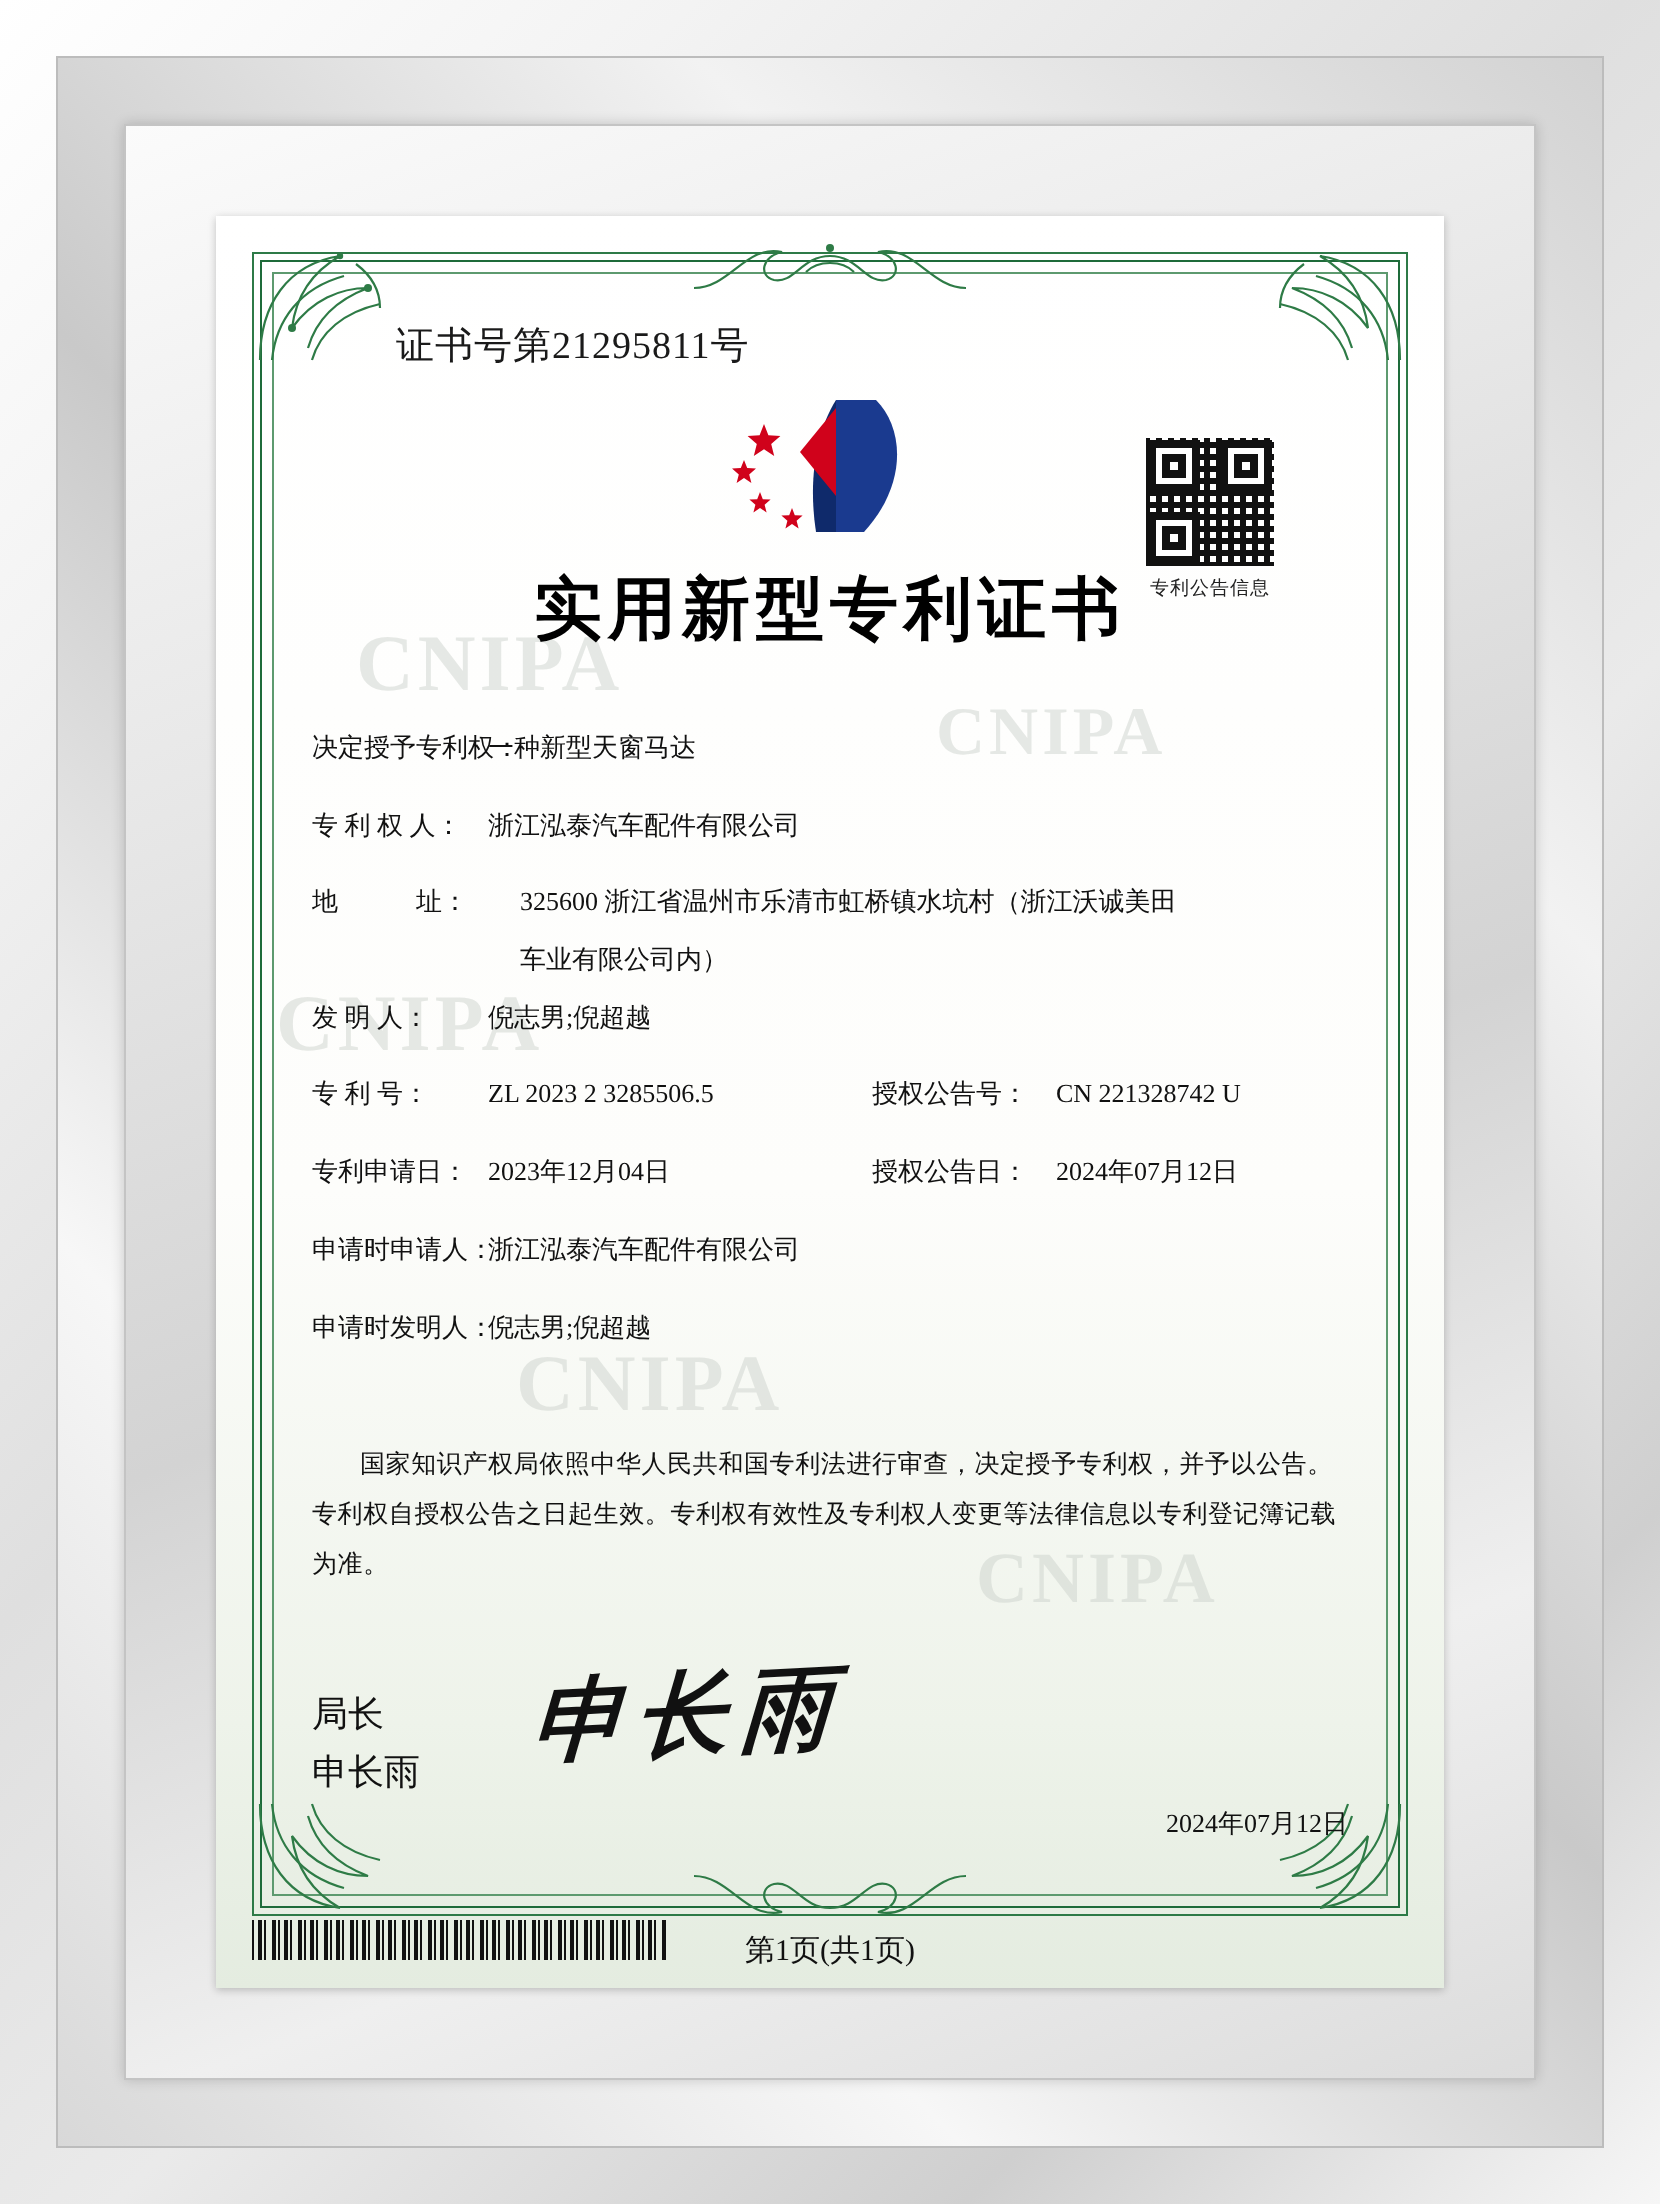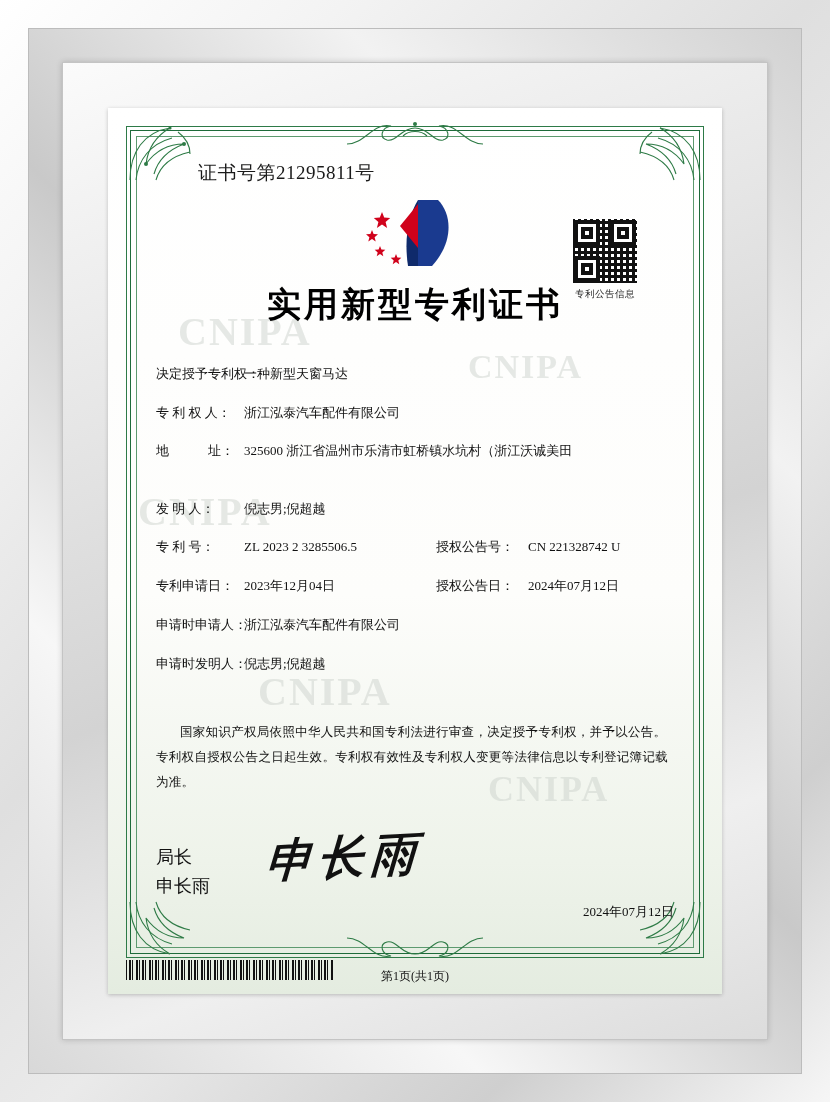--- a/index.html
+++ b/index.html
@@ -177,21 +177,21 @@
     margin-top: 34px;
     font-size: 13px;
     line-height: 1.9;
     color: #111;
   }
   .row {
     display: flex;
     align-items: flex-start;
     margin-bottom: 14px;
   }
-  .row.tight { margin-bottom: 4px; }
+  .row.tight { margin-bottom: 4px; gap: 16px; }
   .lbl {
     width: 88px;
     flex: 0 0 88px;
     color: #111;
     white-space: nowrap;
   }
   .val { flex: 1; }
   .two-col { display: flex; margin-bottom: 14px; }
   .col-a { width: 280px; display: flex; justify-content: space-between; }
   .col-b { flex: 1; display: flex; align-items: flex-end; }
@@ -232,21 +232,21 @@
     position: absolute;
     right: 0; top: 60px;
     font-size: 13px;
     color: #111;
   }
   .page-no {
     position: absolute;
     left: 0; right: 0;
     bottom: -62px;
     text-align: center;
-    font-size: 12px;
+    font-size: 15px;
     color: #111;
   }
 
   
   .barcode {
     position: absolute;
     left: 18px; bottom: 14px;
     width: 208px; height: 20px;
     background-image:
       repeating-linear-gradient(90deg,
@@ -379,20 +379,21 @@
         <div class="lbl">专 利 权 人：</div>
         <div class="val">浙江泓泰汽车配件有限公司</div>
       </div>
 
       <div class="row tight">
         <div class="lbl">地　　　址：</div>
         <div class="val">325600 浙江省温州市乐清市虹桥镇水坑村（浙江沃诚美田</div>
       </div>
       <div class="row tight">
         <div class="lbl">&nbsp;</div>
+        <div class="val">车业有限公司内）</div>
       </div>
 
       <div class="row">
         <div class="lbl">发 明 人：</div>
         <div class="val">倪志男;倪超越</div>
       </div>
 
       <div class="two-col">
         <div class="col-a">
           <div class="lbl">专 利 号：</div>

